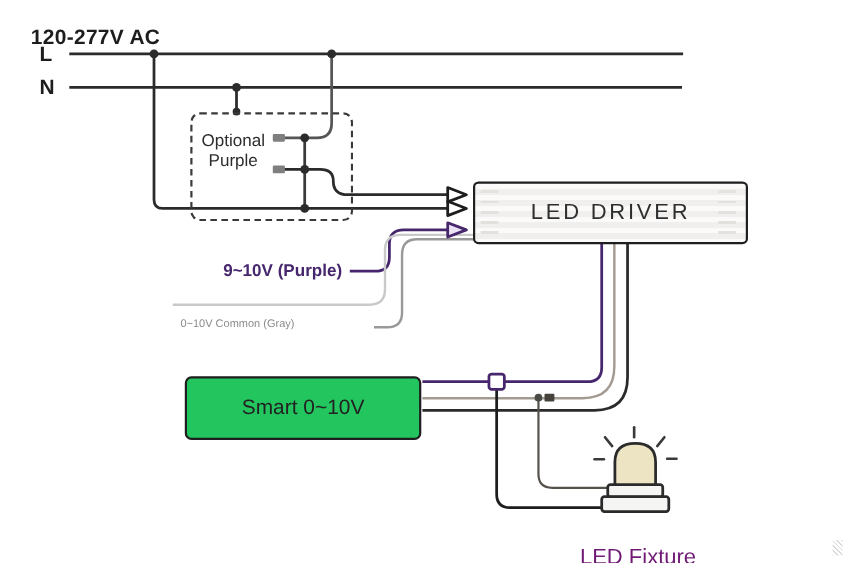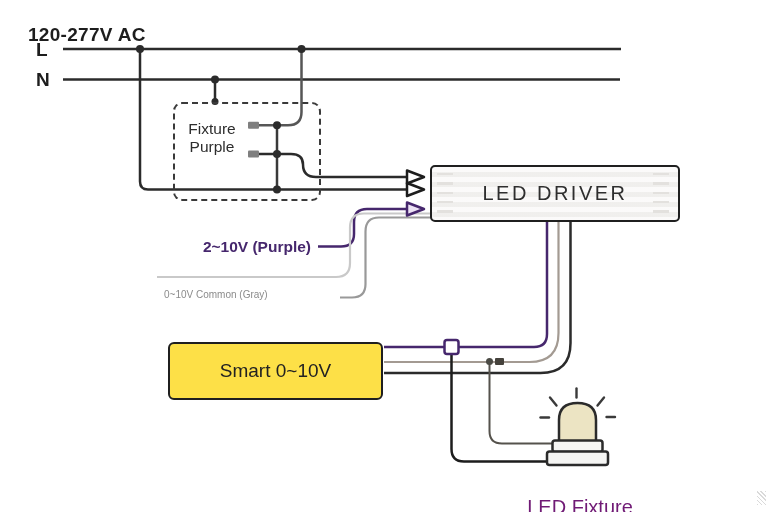--- a/index.html
+++ b/index.html
@@ -30,21 +30,21 @@
     font-size:20px;font-weight:500;letter-spacing:2.5px;color:#2e2e2e;
   }
   .dash-col{
     position:absolute;top:6px;bottom:6px;width:16px;
     background:repeating-linear-gradient(180deg,#e3e1de 0 2.5px,transparent 2.5px 9.3px);
   }
   .dash-col.left{left:5px;}
   .dash-col.right{right:9px;}
   .controller-box{
     left:168px;top:342px;width:215px;height:58px;
-    background:#fde047;border:2.6px solid #1f1f1f;border-radius:6px;
+    background:#22c55e;border:2.6px solid #1f1f1f;border-radius:6px;
     display:flex;flex-direction:column;align-items:center;justify-content:center;
   }
   .controller-lbl{font-size:19px;line-height:24px;font-weight:500;color:#222;text-align:center;}
   .title-lbl{left:28px;top:13px;font-size:19px;font-weight:700;letter-spacing:.3px;margin-top:11px;}
   .l-lbl{left:36px;top:39px;font-size:19px;font-weight:700;}
   .n-lbl{left:36px;top:69px;font-size:19px;font-weight:700;}
   .purple-lbl{left:96px;top:238px;width:215px;text-align:right;font-size:15.5px;font-weight:700;color:#46276d;}
   .gray-lbl{left:164px;top:289px;font-size:10px;font-weight:500;color:#8b8b8b;}
   .fixture-lbl{left:505px;top:496px;width:150px;text-align:center;font-size:20px;font-weight:500;color:#701a75;}
   .watermark{
@@ -126,23 +126,23 @@
 
   <div class="box controller-box">
     <span class="controller-lbl">Smart 0~10V</span>
   </div>
 
   <div class="lbl title-lbl">120-277V AC</div>
   <div class="lbl l-lbl">L</div>
   <div class="lbl n-lbl">N</div>
 
   <div class="lbl relay-lbl">
-    <span>Fixture</span><br>
+    <span>Optional</span><br>
     <span>Purple</span>
   </div>
 
-  <div class="lbl purple-lbl">2~10V (Purple)</div>
+  <div class="lbl purple-lbl">9~10V (Purple)</div>
   <div class="lbl gray-lbl">0~10V Common (Gray)</div>
 
   <div class="lbl fixture-lbl">LED Fixture</div>
 
   <div class="box watermark"></div>
 </div>
 
 </body></html>

